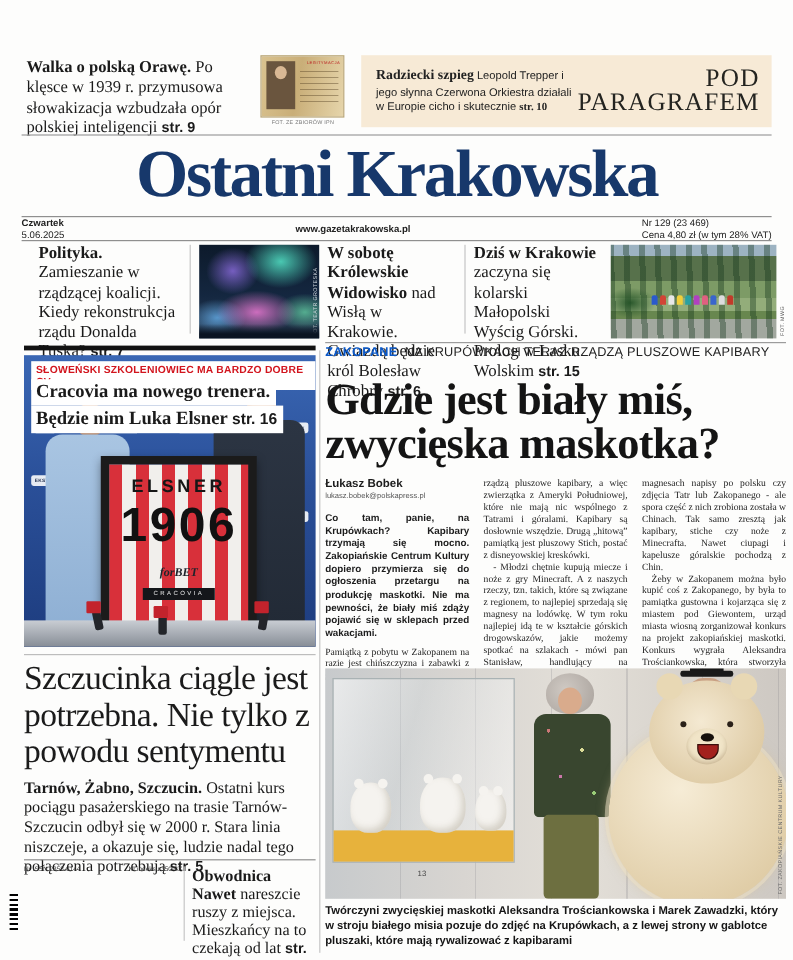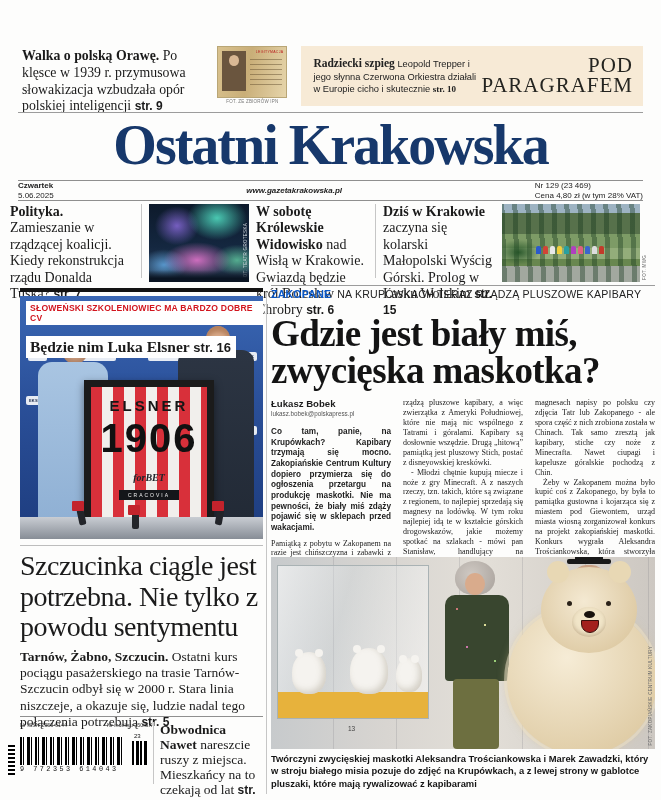--- a/index.html
+++ b/index.html
@@ -28,25 +28,25 @@
   .top-right-text b{font-family:"Liberation Serif",serif;font-size:11.5px;}
   .pod-label{flex:1;text-align:right;font-family:"Liberation Serif",serif;font-size:21px;line-height:.95;color:#242420;letter-spacing:1px;}
 
   
   .masthead{position:absolute;left:0;top:117px;width:100%;text-align:center;
             font-size:56px;font-weight:700;letter-spacing:-2px;color:#17386b;line-height:1;}
   .dateline{position:absolute;left:18px;right:18px;top:180px;height:19px;border-top:1px solid #8f8f8f;border-bottom:1px solid #8f8f8f;
             display:flex;justify-content:space-between;align-items:center;
             font-family:"Liberation Sans",sans-serif;font-size:8px;color:#222;}
   .dl-left{line-height:1.15;}
-  .dl-center{font-weight:700;font-style:italic;}
+  .dl-center{font-weight:700;}
   .dl-right{text-align:left;line-height:1.15;}
 
   
-  .teasers{position:absolute;left:10px;top:204px;right:14px;height:80px;display:flex;gap:7px;}
+  .teasers{position:absolute;left:32px;top:204px;right:14px;height:80px;display:flex;gap:7px;}
   .teaser{font-size:14px;line-height:1.17;}
   .teaser b{font-weight:700;}
   .t1{width:124px;}.t2{width:112px;}.t3{width:112px;}
   .tsep{width:1px;background:#c6c6c6;height:74px;}
   .img-fireworks{width:100px;height:78px;position:relative;flex:none;
     background:
       radial-gradient(46px 34px at 68% 18%,rgba(84,230,200,.85),transparent 65%),
       radial-gradient(34px 30px at 28% 28%,rgba(160,120,250,.7),transparent 65%),
       radial-gradient(56px 30px at 48% 72%,rgba(235,120,210,.85),transparent 60%),
       radial-gradient(40px 26px at 15% 78%,rgba(110,190,255,.7),transparent 60%),
@@ -275,21 +275,21 @@
     <div class="crac-table"></div>
     <div class="mic" style="left:58px;bottom:14px;transform:rotate(-12deg);"></div>
     <div class="mic" style="left:112px;bottom:10px;"></div>
     <div class="mic" style="left:196px;bottom:14px;transform:rotate(10deg);"></div>
     <div class="mic-flag" style="left:52px;bottom:28px;"></div>
     <div class="mic-flag" style="left:108px;bottom:24px;"></div>
     <div class="mic-flag" style="left:192px;bottom:28px;"></div>
 
     <div class="crac-kicker">SŁOWEŃSKI SZKOLENIOWIEC MA BARDZO DOBRE CV</div>
     <div class="crac-title">
-      <br>
+      <span class="strip">Cracovia ma nowego trenera.</span><br>
       <span class="strip"><span>Będzie nim Luka Elsner </span><b class="pref">str. 16</b></span>
     </div>
   </div>
 
   <div class="main-art">
     <div class="kicker">
       <span class="loc">ZAKOPANE</span><span class="ktext">NA KRUPÓWKACH TERAZ RZĄDZĄ PLUSZOWE KAPIBARY</span>
     </div>
     <div class="headline">Gdzie jest biały miś, zwycięska maskotka?</div>
     <div class="body-cols">
@@ -343,26 +343,20 @@
   <div class="szcz-para">
     <b>Tarnów, Żabno, Szczucin.</b><span> Ostatni kurs pociągu pasażerskiego na trasie Tarnów-Szczucin odbył się w 2000 r. Stara linia niszczeje, a okazuje się, ludzie nadal tego połączenia potrzebują </span><b class="pref">str. 5</b>
   </div>
 
   <div class="rule" style="left:20px;width:243px;top:716px;background:#8f8f8f;"></div>
   <div class="bottom-row">
     <div class="issn-row">
       <span>Nr ISSN 2353-6144</span>
       <span>Nr indeksu 350ISX</span>
     </div>
-    <div class="barcode-wrap">
-      <div class="barcode"></div>
-      <div class="barcode-addon"></div>
-      <div class="addon-num">23</div>
-      <div class="barcode-digits">9 772353 614043</div>
-    </div>
     <div class="vline" style="left:133px;top:0;height:62px;"></div>
     <div class="obw">
       <b>Obwodnica Nawet</b><span> nareszcie ruszy z miejsca. Mieszkańcy na to czekają od lat </span><b class="pref">str. 4</b>
     </div>
   </div>
   <div class="edge-mark"></div>
 
 </div>
 
 </body></html>

